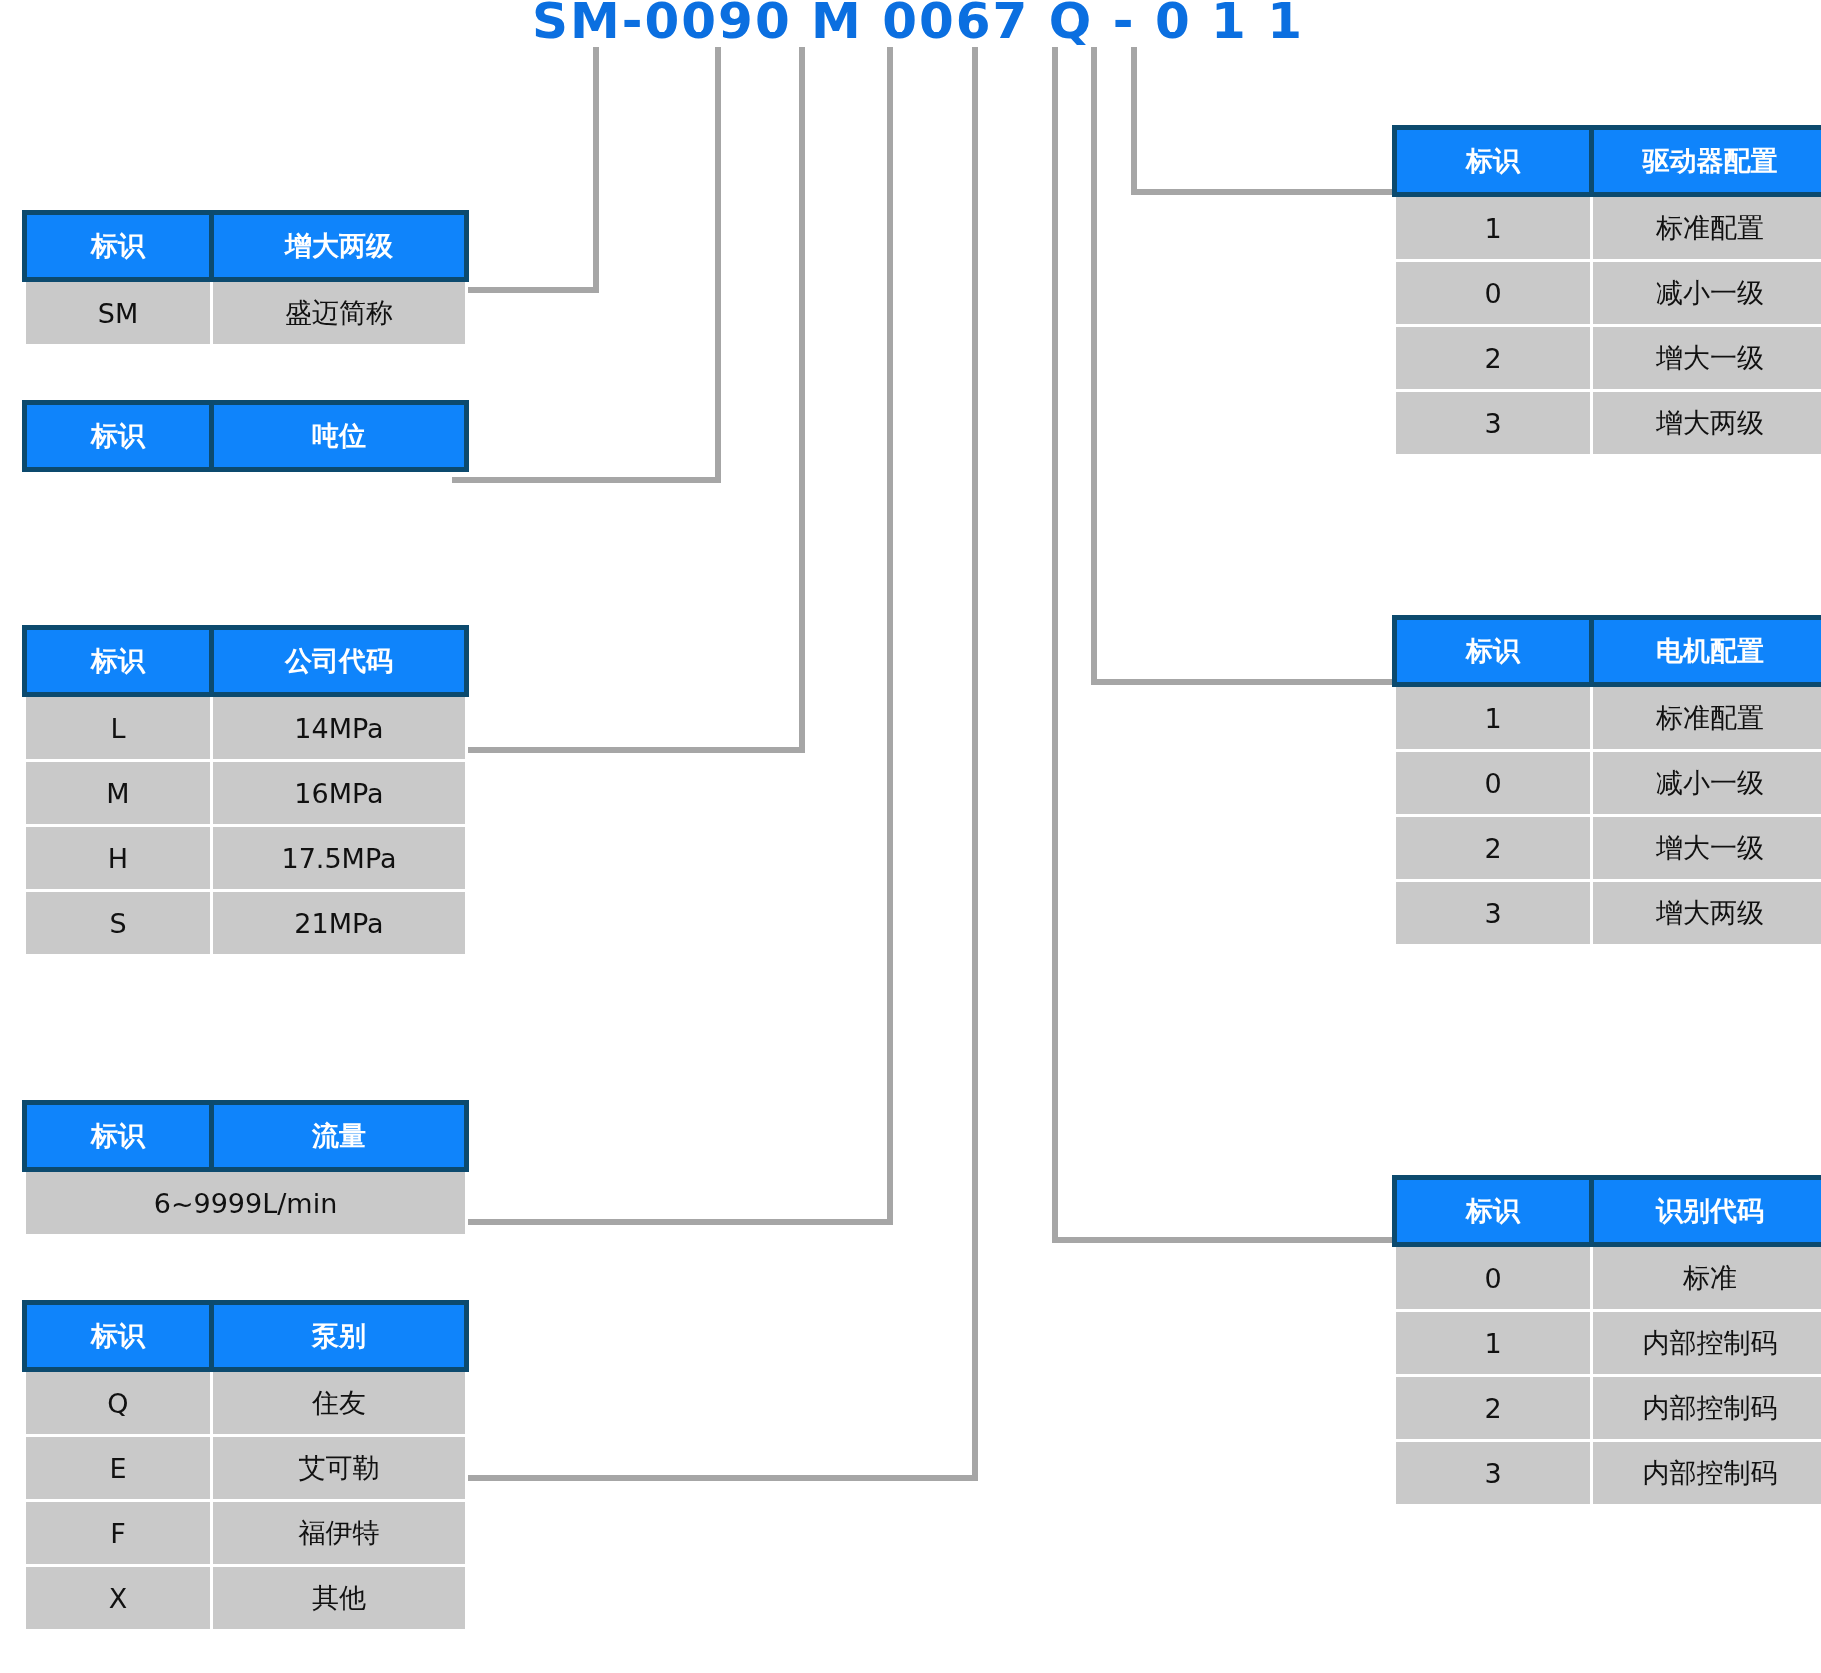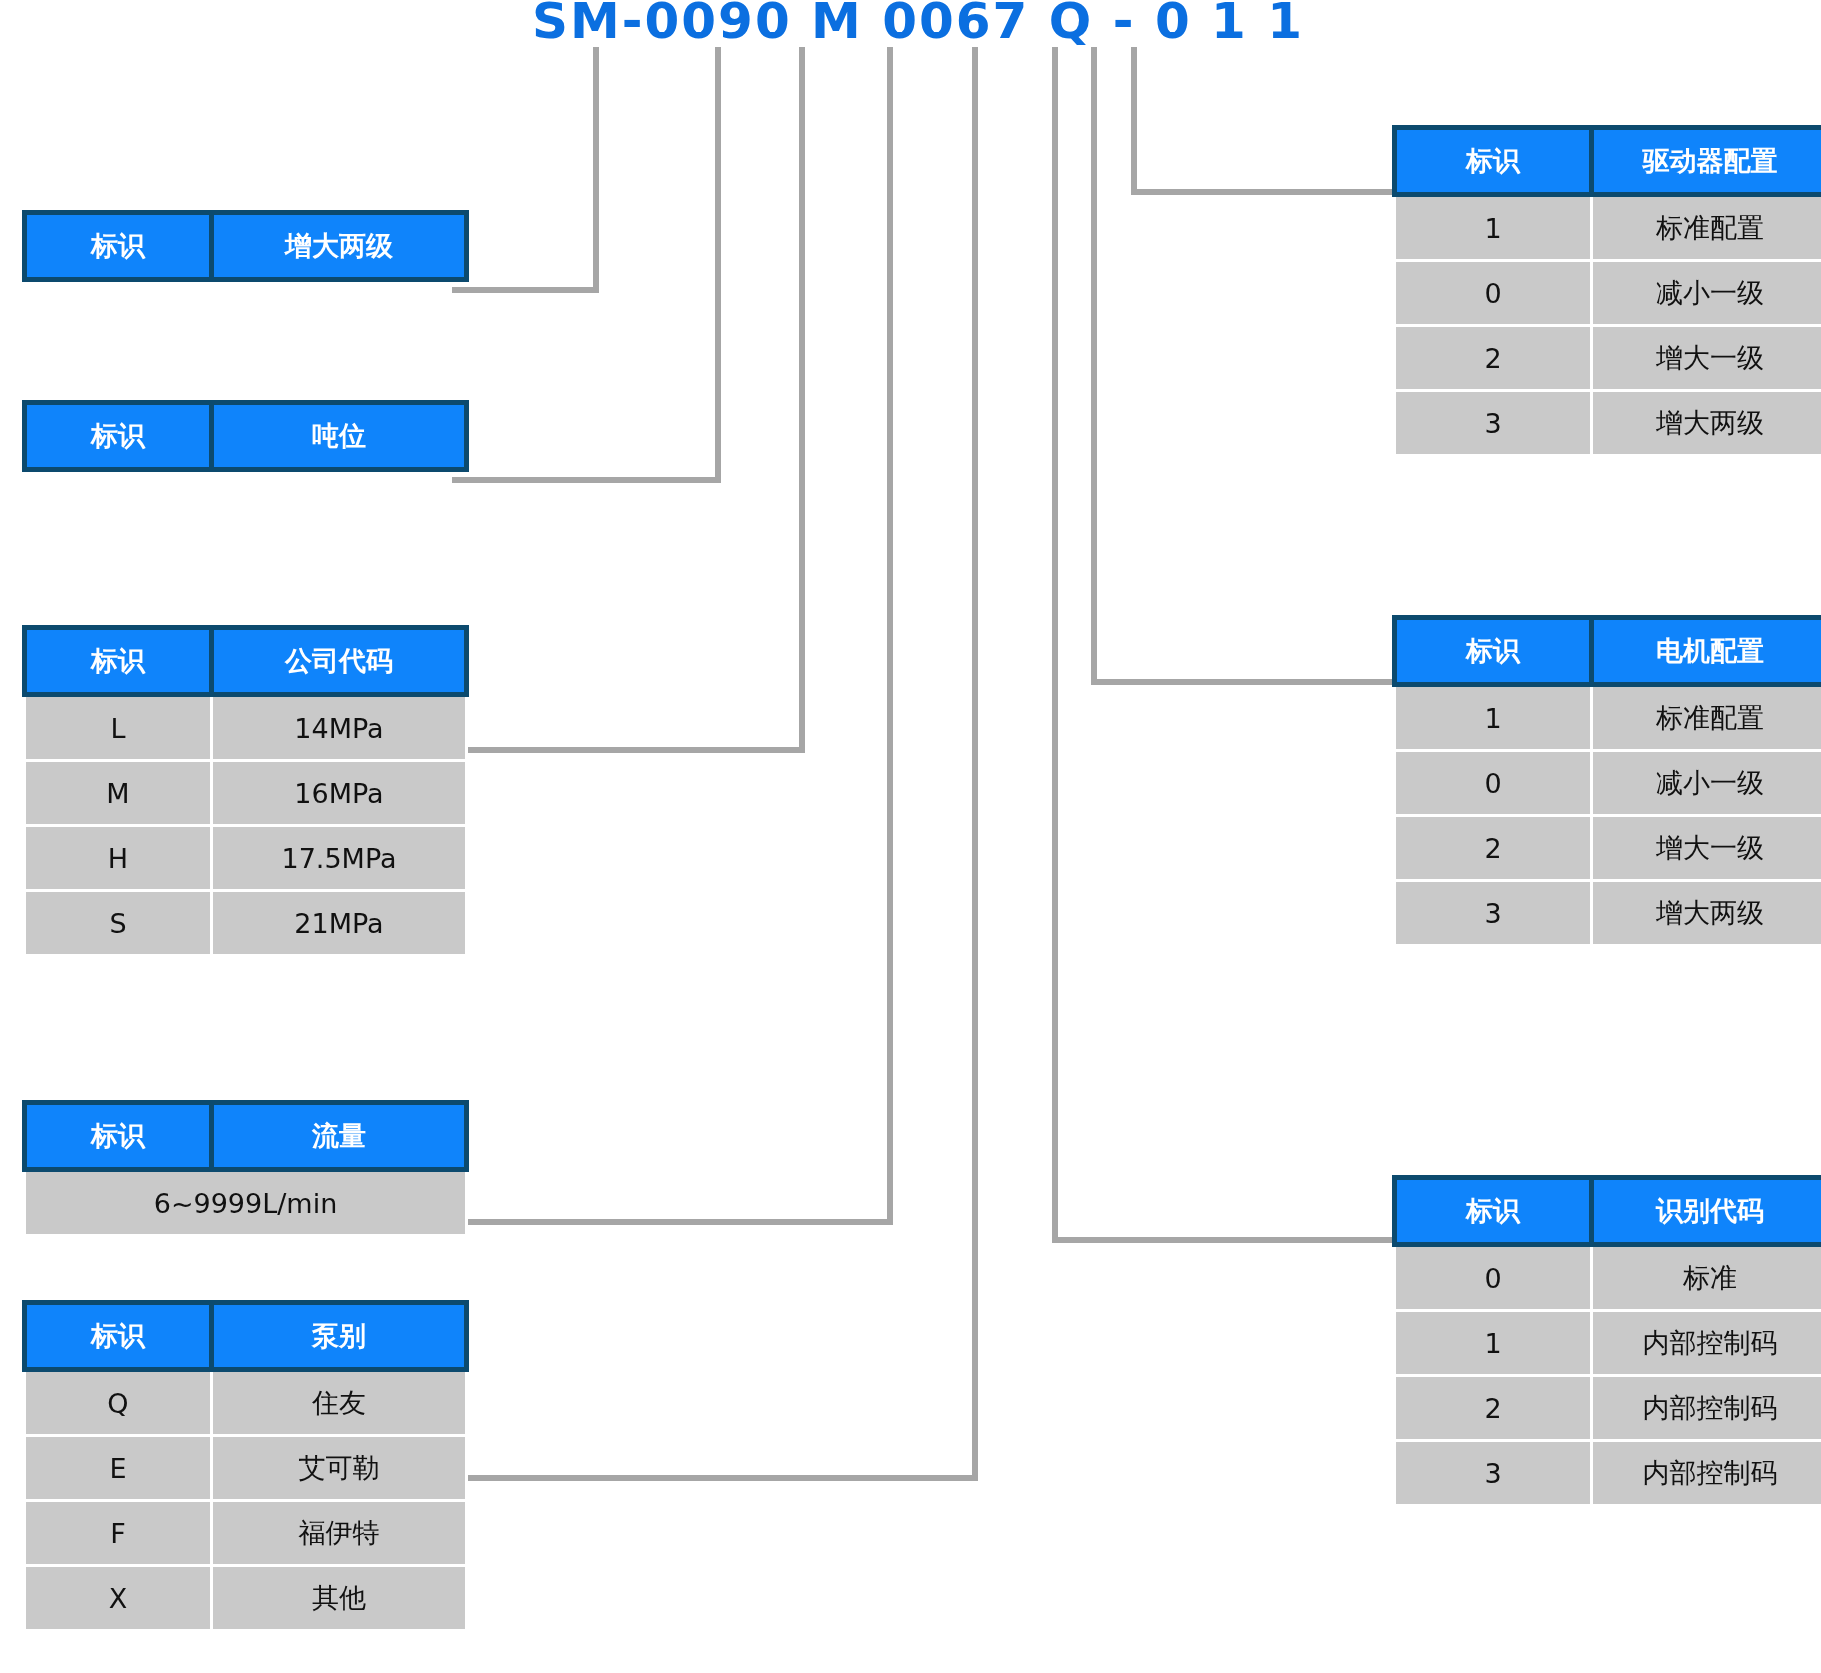--- a/index.html
+++ b/index.html
@@ -103,20 +103,24 @@
   </svg>
 
   <div id="model-code">SM-0090 M 0067 Q - 0 1 1</div>
 
   <table class="tbl" style="left:10px; top:210px;">
     <tbody>
         <tr>
       <th class="c1">标识</th>
       <th class="c2">增大两级</th>
     </tr>
+    <tr>
+      <td>SM</td>
+      <td>盛迈简称</td>
+    </tr>
   </tbody>
     </table>
 
   <table class="tbl" style="left:10px; top:400px;">
     <tbody>
         <tr>
       <th class="c1">标识</th>
       <th class="c2">吨位</th>
     </tr>
   </tbody>

